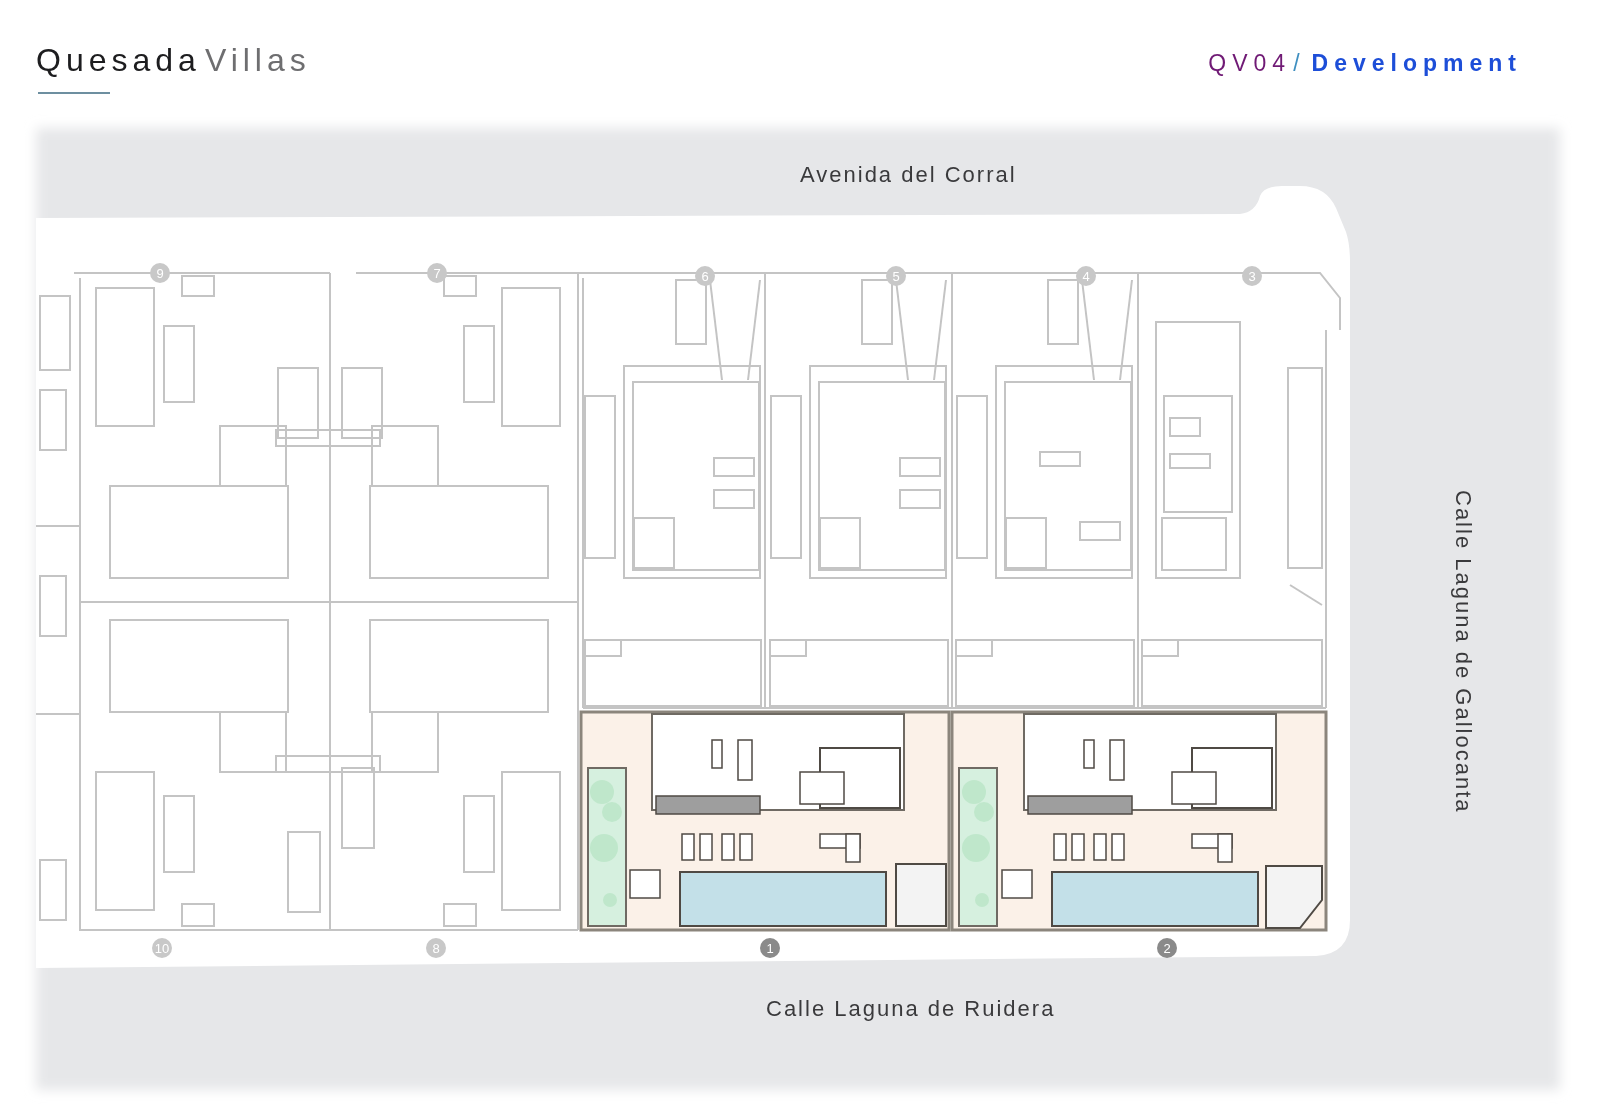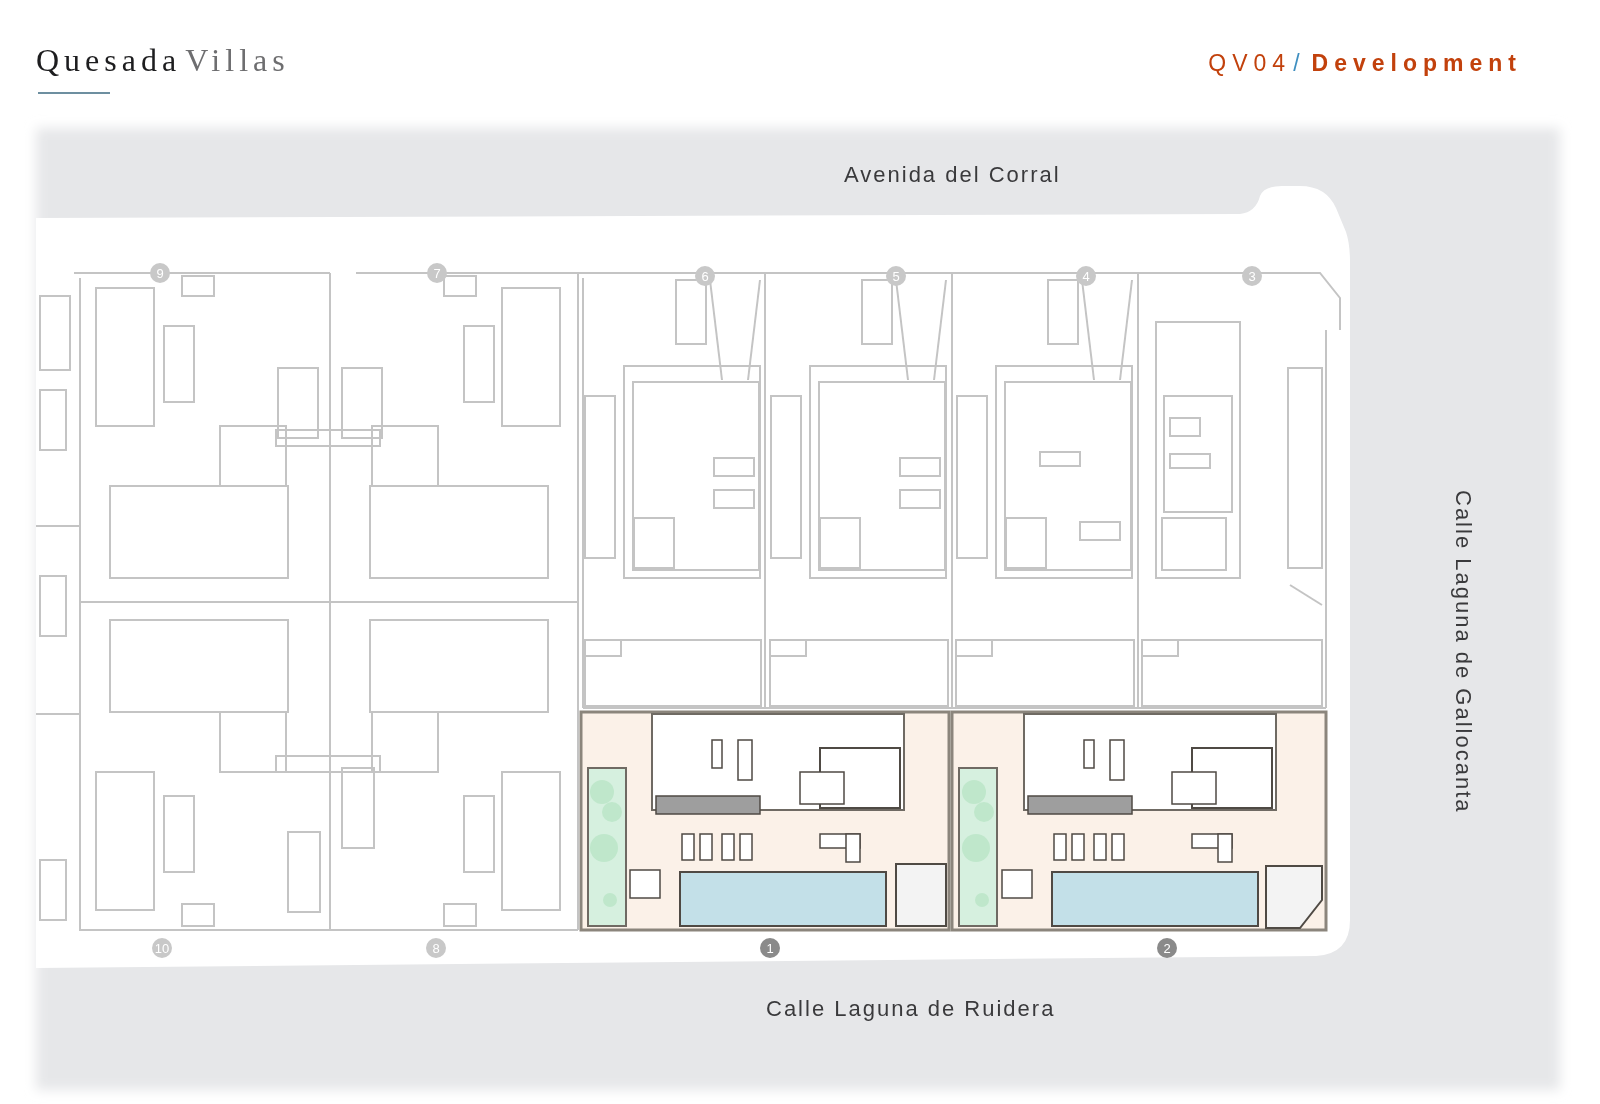--- a/index.html
+++ b/index.html
@@ -1,24 +1,24 @@
 <!DOCTYPE html>
 <html><head>
 <meta charset="utf-8">
 <style>
   html,body{margin:0;padding:0;background:#ffffff;}
   body{width:1600px;height:1104px;position:relative;overflow:hidden;font-family:"Liberation Sans",sans-serif;}
-  .header-brand{position:absolute;left:36px;top:42px;font-size:32px;letter-spacing:5px;font-family:Liberation Serif, serif;font-stretch:condensed;}
+  .header-brand{position:absolute;left:36px;top:42px;font-size:32px;letter-spacing:5px;font-family:Liberation Sans, sans-serif;font-stretch:condensed;}
   .brand-main{color:#1d1d1f;}
   .brand-sub{color:#6e6e70;margin-left:4px;font-weight:300;}
   .brand-underline{position:absolute;left:38px;top:92px;width:72px;height:2px;background:#6d8fa0;}
   .header-ref{position:absolute;right:78px;top:50px;font-size:23px;letter-spacing:6px;font-family:"Liberation Sans",sans-serif;}
-  .ref-code{color:#c2410c;margin-top:40px;}
+  .ref-code{color:#701a75;margin-top:40px;}
   .ref-slash{color:#3f8fc0;margin:0 6px 0 2px;}
-  .ref-title{color:#c2410c;font-weight:bold;}
+  .ref-title{color:#1d4ed8;font-weight:bold;}
   .street-label{position:absolute;color:#3a3a3c;font-size:22px;letter-spacing:2px;font-family:"Liberation Sans",sans-serif;}
   #map{position:absolute;left:0;top:0;}
 </style>
 </head>
 <body>
 
 <div class="header-brand">
   <span class="brand-main">Quesada</span><span class="brand-sub">Villas</span>
 </div>
 <div class="brand-underline"></div>
@@ -235,15 +235,15 @@
         <circle cx="770" cy="948" r="10" fill="#8a8a8a"></circle>
         <text x="770" y="953">1</text>
       </g>
     <g>
         <circle cx="1167" cy="948" r="10" fill="#8a8a8a"></circle>
         <text x="1167" y="953">2</text>
       </g>
   </g>
 </svg>
 
-<div class="street-label" style="left:800px;top:162px;margin-left:44px;">Avenida del Corral</div>
+<div class="street-label" style="left:800px;top:162px;">Avenida del Corral</div>
 <div class="street-label" style="left:766px;top:996px;">Calle Laguna de Ruidera</div>
 <div class="street-label" style="left:1476px;top:490px;transform-origin:0 0;transform:rotate(90deg);white-space:nowrap;">Calle Laguna de Gallocanta</div>
 
 </body></html>

